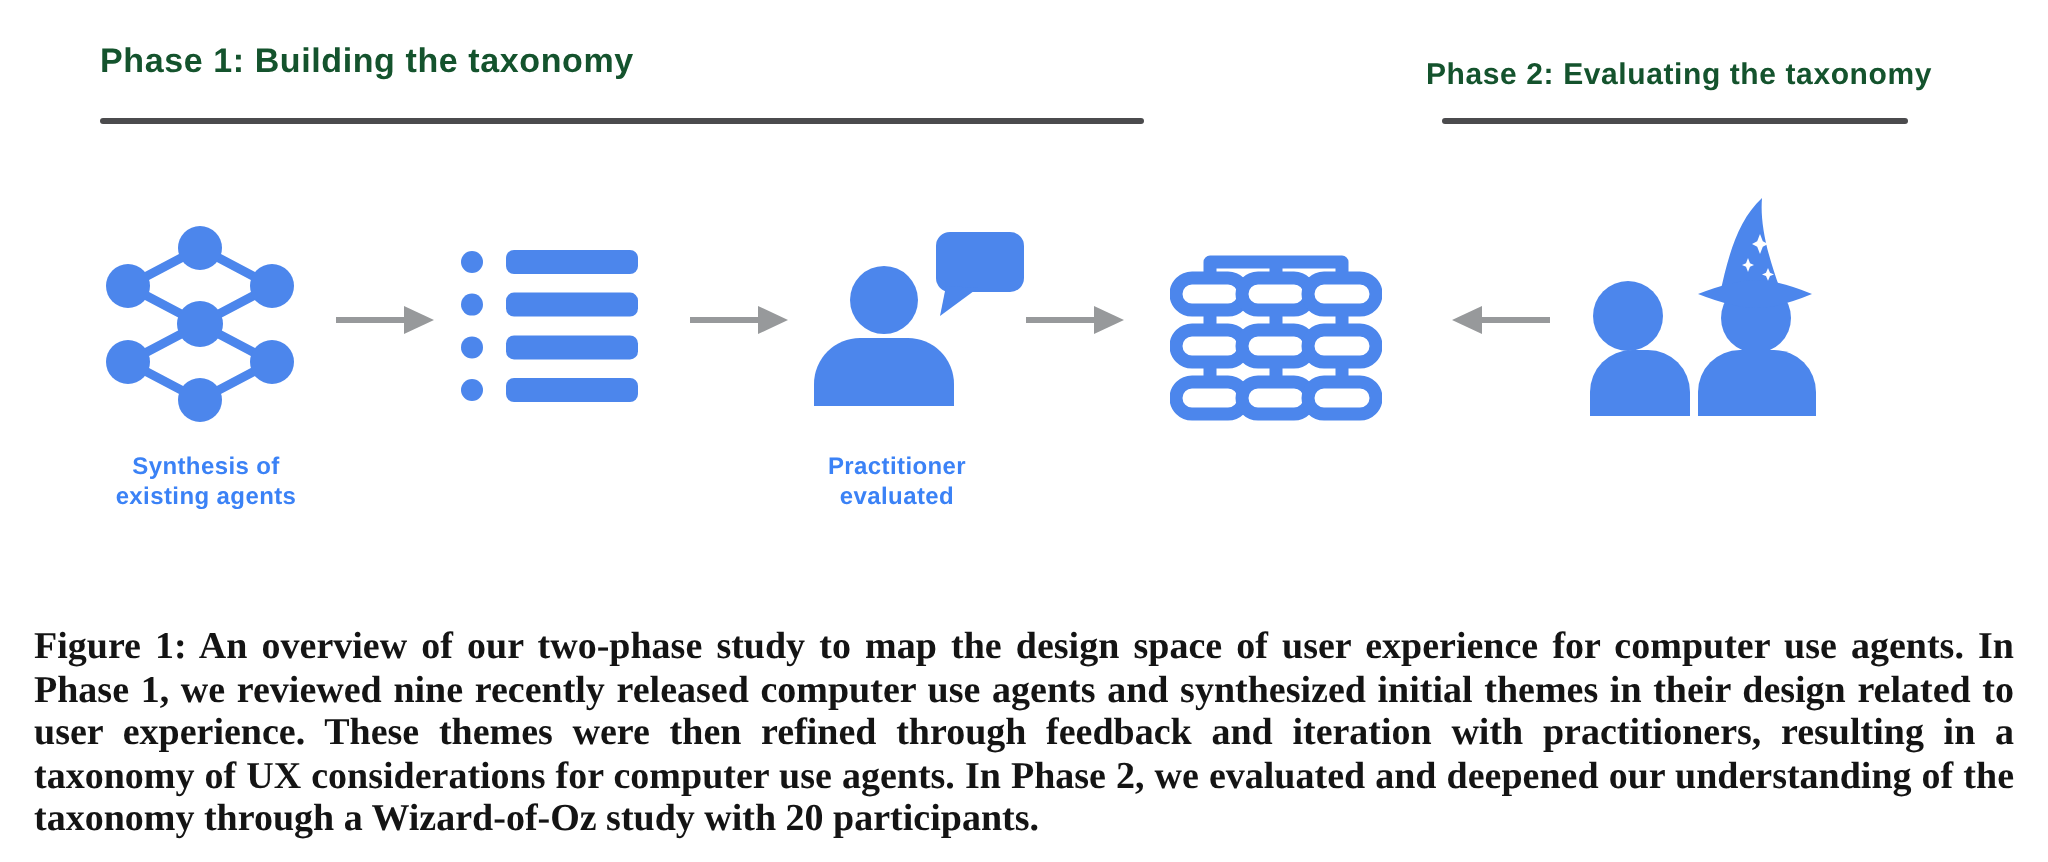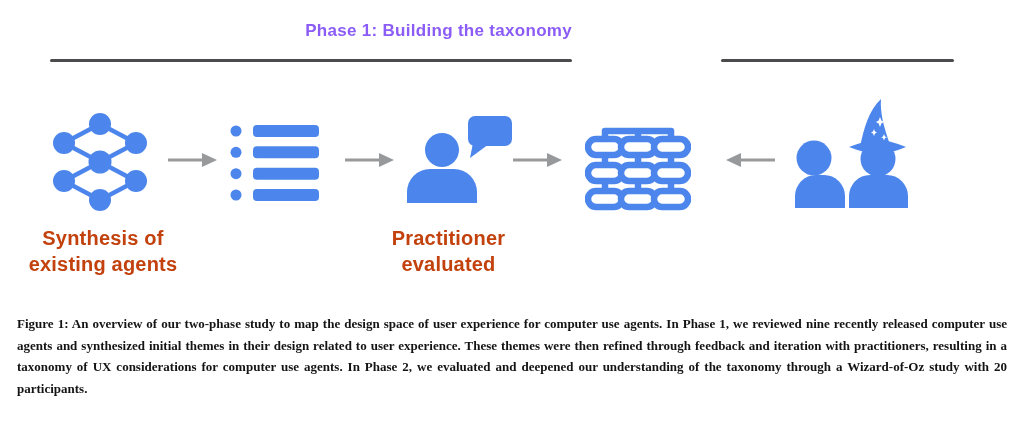--- a/index.html
+++ b/index.html
@@ -5,23 +5,23 @@
   html,body{margin:0;padding:0;background:#ffffff;}
   .figure{
     position:relative;
     width:1024px;height:431px;
     background:#ffffff;
     overflow:hidden;
     font-family:"Liberation Sans",sans-serif;
   }
   .phase-title{
     position:absolute;
-    color:#8b5cf6;
+    color:#14532d;
     font-weight:bold;
-    text-align:right;
+    text-align:left;
     letter-spacing:.3px;
     white-space:nowrap;
   }
   .phase1-title{left:50px;width:522px;top:21px;font-size:17px;}
   .phase2-title{left:713px;width:248px;top:29px;font-size:15px;}
   .phase-line{
     position:absolute;
     height:3px;
     background:#4b4b4d;
     border-radius:2px;
@@ -34,52 +34,53 @@
   .icon-person{left:404px;top:110px;}
   .icon-taxonomy{left:585px;top:117px;}
   .icon-wizard{left:795px;top:96px;}
   .arrow{position:absolute;line-height:0;}
   .arrow-1{left:167px;top:152px;}
   .arrow-2{left:344px;top:152px;}
   .arrow-3{left:512px;top:152px;}
   .arrow-4{left:726px;top:152px;}
   .step-label{
     position:absolute;
-    color:#c2410c;
-    font-size:20px;
+    color:#3b82f6;
+    font-size:12px;
     font-weight:bold;
     line-height:1.28;
     text-align:center;
     white-space:pre-line;
     letter-spacing:.2px;
   }
   .label-1{left:15px;width:176px;top:226px;}
   .label-2{left:193px;width:160px;top:230px;}
   .label-3{left:371px;width:155px;top:226px;}
   .label-4{left:551px;width:200px;top:226px;}
   .label-5{left:785px;width:155px;top:226px;}
   .caption{
     position:absolute;
     left:17px;top:313px;width:990px;
     font-family:"Liberation Serif",serif;
     font-weight:bold;
-    font-size:13px;
+    font-size:19px;
     line-height:21.6px;
     color:#141414;
     text-align:justify;
     text-align-last:left;
   }
 </style>
 </head>
 <body>
 
 <div class="figure">
 
   <div class="phase-title phase1-title">Phase 1: Building the taxonomy</div>
   <div class="phase-line phase1-line"></div>
+  <div class="phase-title phase2-title">Phase 2: Evaluating the taxonomy</div>
   <div class="phase-line phase2-line"></div>
 
   <div class="icon icon-network">
     <svg width="96" height="100" viewBox="0 0 96 100">
       <g stroke="#4c86ec" stroke-width="4.5">
         <path fill="none" d="M48 12 L12 31 L48 50 L84 31 Z M48 50 L12 69 L48 88 L84 69 Z"></path>
       </g>
       <g fill="#4c86ec">
         <circle cx="48" cy="12" r="11"></circle>
         <circle cx="12" cy="31" r="11"></circle>

